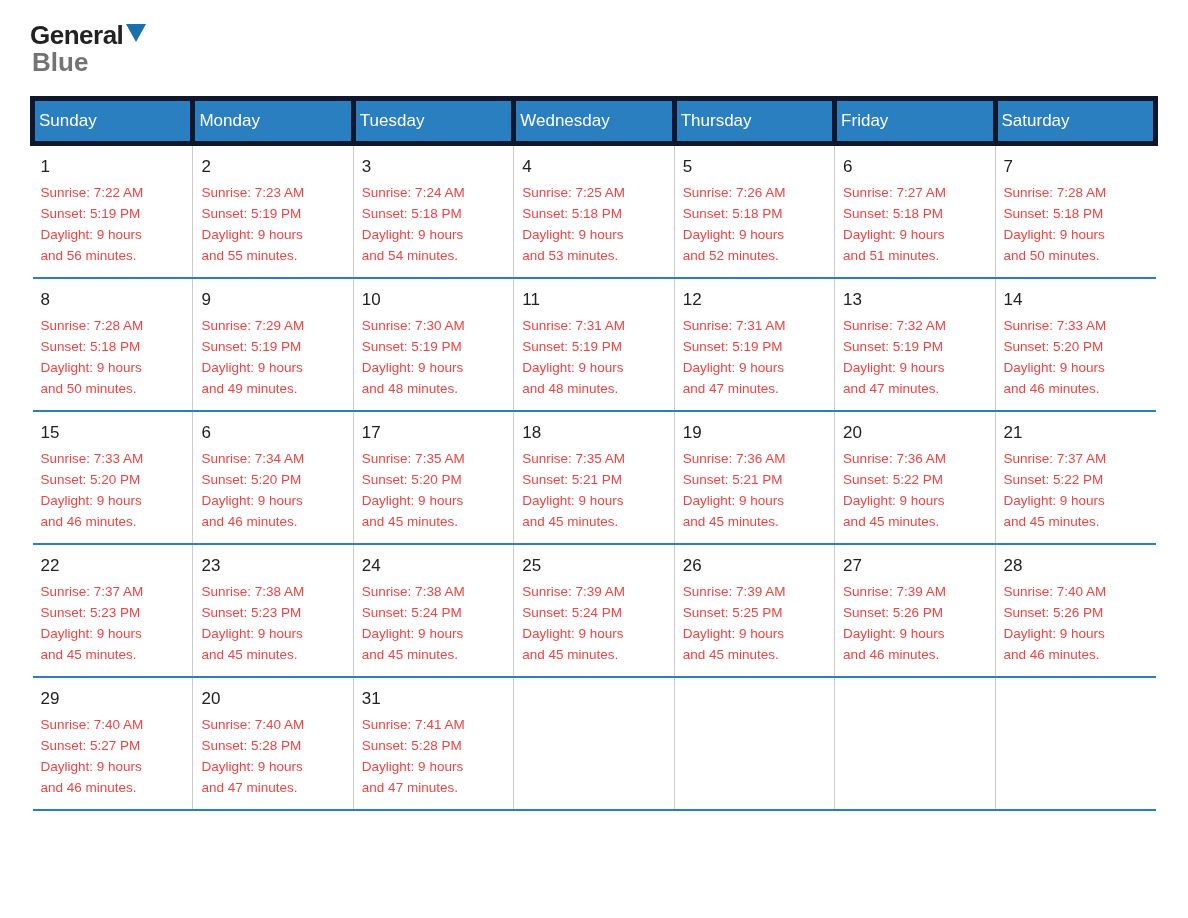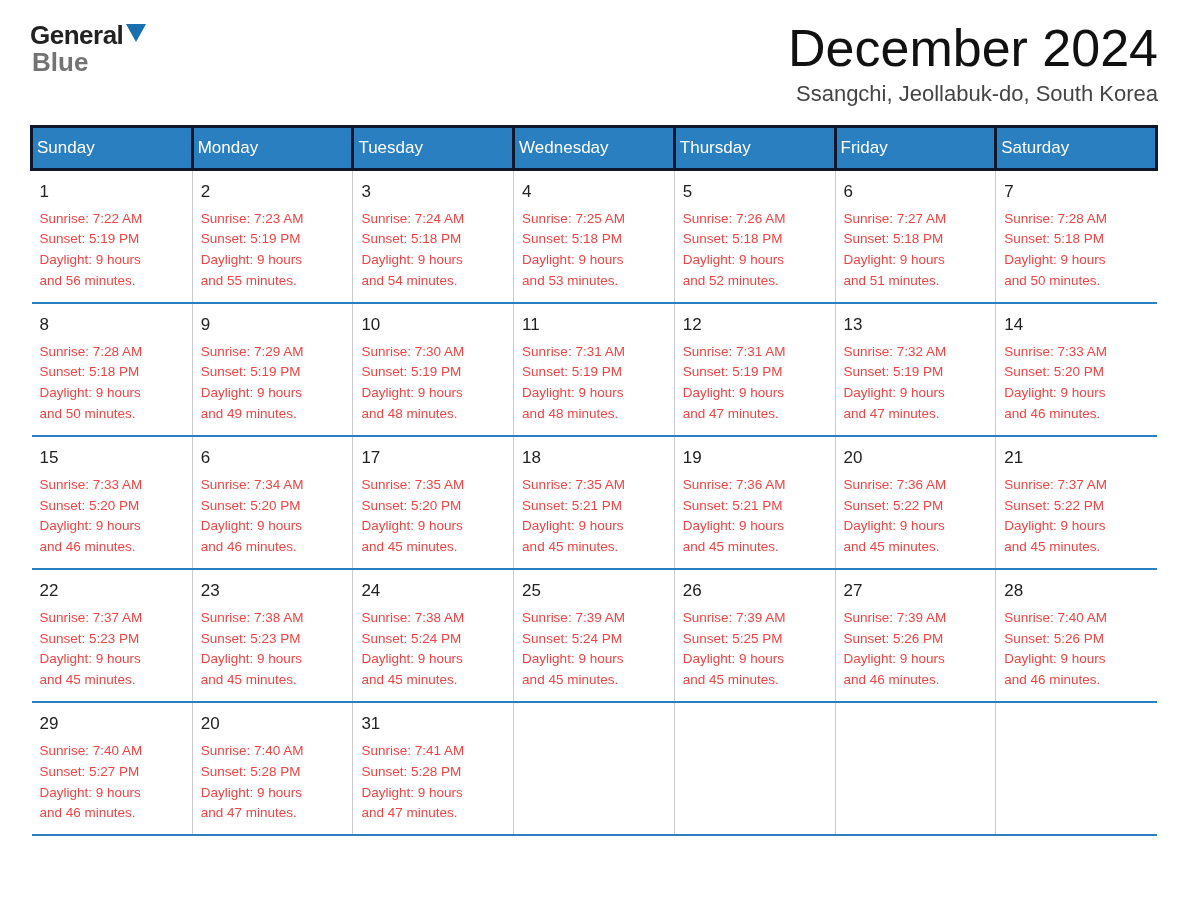--- a/index.html
+++ b/index.html
@@ -67,21 +67,21 @@
       border-collapse: collapse;
       table-layout: fixed;
     }
     thead tr th {
       background-color: #2a7fc1;
       color: #fff;
       padding: 10px 4px;
       font-size: 17px;
       font-weight: normal;
       text-align: left;
-      border: 3px solid #0f172a;
+      border: 5px solid #0f172a;
     }
     tbody tr {
       border-bottom: 2px solid #2a7fc1;
     }
     tbody tr td {
       vertical-align: top;
       padding: 8px 8px 10px 8px;
       border-right: 1px solid #ccc;
       border-left: 1px solid #ccc;
       min-height: 110px;
@@ -113,24 +113,20 @@
 </head>
 <body>
 
 <div class="header">
   <div class="logo">
     <div class="logo-top">
       <span class="logo-general">General</span>
       <div class="logo-triangle"></div>
     </div>
     <span class="logo-blue">Blue</span>
-  </div>
-  <div class="title-section">
-    <div class="month-year">December 2024</div>
-    <div class="location">Ssangchi, Jeollabuk-do, South Korea</div>
   </div>
 </div>
 
 <table>
   <thead>
     <tr>
     <th>Sunday</th>
         <th>Monday</th>
         <th>Tuesday</th>
         <th>Wednesday</th>

